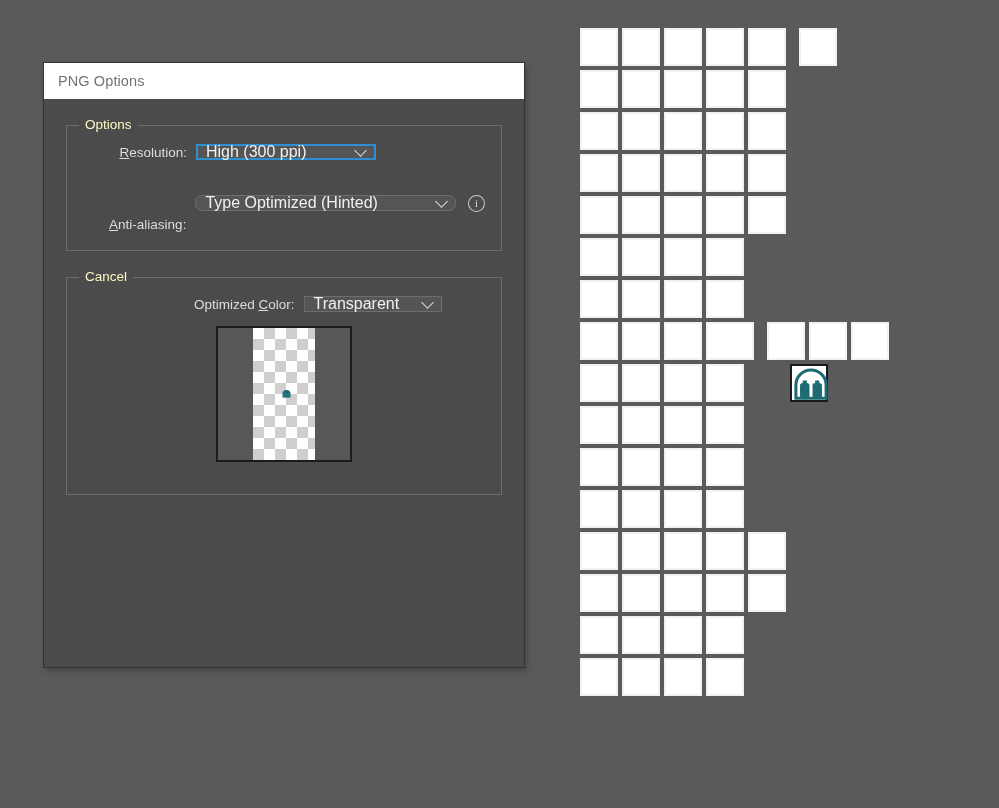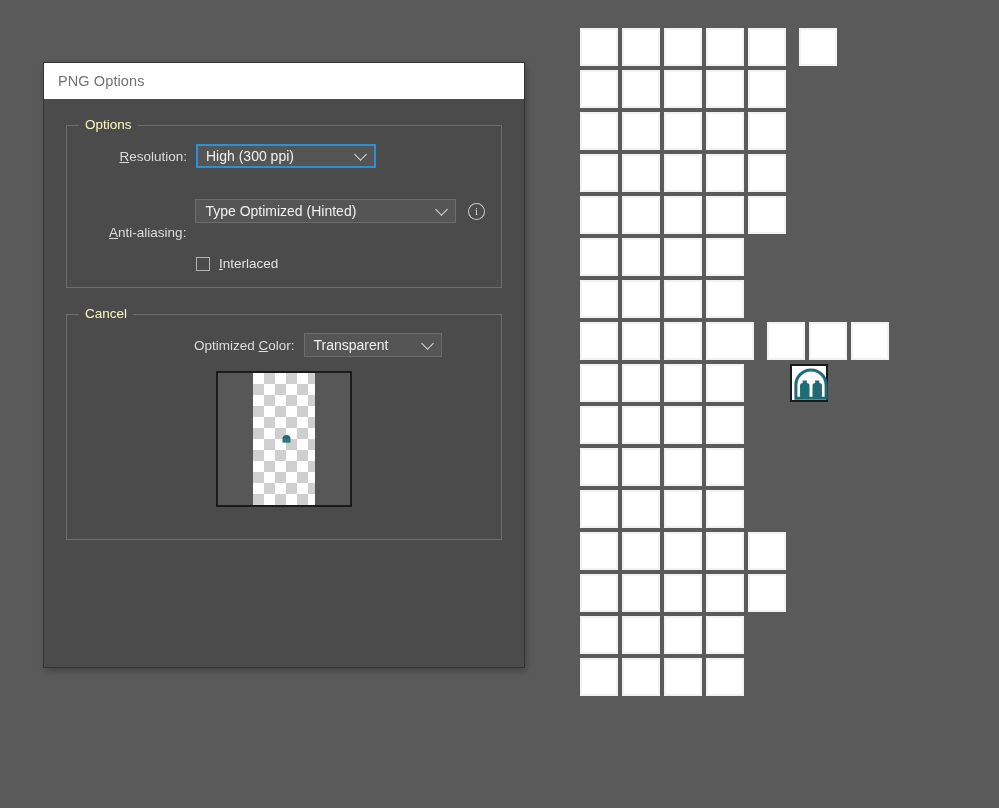--- a/index.html
+++ b/index.html
@@ -85,25 +85,25 @@
 
   .label-w-res { width: 104px; }
   .label-w-aa  { width: 104px; margin-top: 43px; }
   .label-w-bg  { width: 168px; }
 
   
   .select {
     position: relative;
     background: #555555;
     border: 1px solid #6d6d6d;
-    height: 24px;
+    height: 16px;
     display: flex;
     align-items: center;
     padding: 0 26px 0 9px;
-    font-size: 14px;
+    font-size: 16px;
     color: #f0f0f0;
     box-sizing: border-box;
     cursor: default;
     white-space: nowrap;
   }
   .select.focused {
     border: 2px solid #2f8fd4;
     background: #555555;
     padding: 0 25px 0 8px;
   }
@@ -113,21 +113,21 @@
     top: 50%;
     width: 9px;
     height: 9px;
     margin-top: -6px;
     border-right: 1.6px solid #e2e2e2;
     border-bottom: 1.6px solid #e2e2e2;
     transform: rotate(45deg);
     box-sizing: border-box;
   }
   .sel-w-res { width: 180px; }
-  .sel-w-aa  { width: 262px; }
+  .sel-w-aa  { width: 262px; border-radius: 7px; }
   .sel-w-bg  { width: 138px; }
 
   
   .info-icon {
     width: 17px;
     height: 17px;
     margin-left: 12px;
     border-radius: 50%;
     border: 1.4px solid #c9c9c9;
     color: #d8d8d8;
@@ -294,24 +294,20 @@
 
       <div class="field-row">
         <span class="field-label label-w-aa"><span class="mn">A</span><span>nti-aliasing:</span></span>
         <div class="select sel-w-aa">
           <span>Type Optimized (Hinted)</span>
           <span class="chev"></span>
         </div>
         <div class="info-icon">i</div>
       </div>
 
-      <div class="checkbox-row">
-        <span class="checkbox-box"></span>
-        <span class="checkbox-label"><span class="mn">I</span><span>nterlaced</span></span>
-      </div>
     </div>
 
     <div class="groupbox">
       <span class="groupbox-legend">Cancel</span>
 
       <div class="field-row" style="justify-content:center;">
         <span class="field-label label-w-bg"><span>Optimized </span><span class="mn">C</span><span>olor:</span></span>
         <div class="select sel-w-bg">
           <span>Transparent</span>
           <span class="chev"></span>

